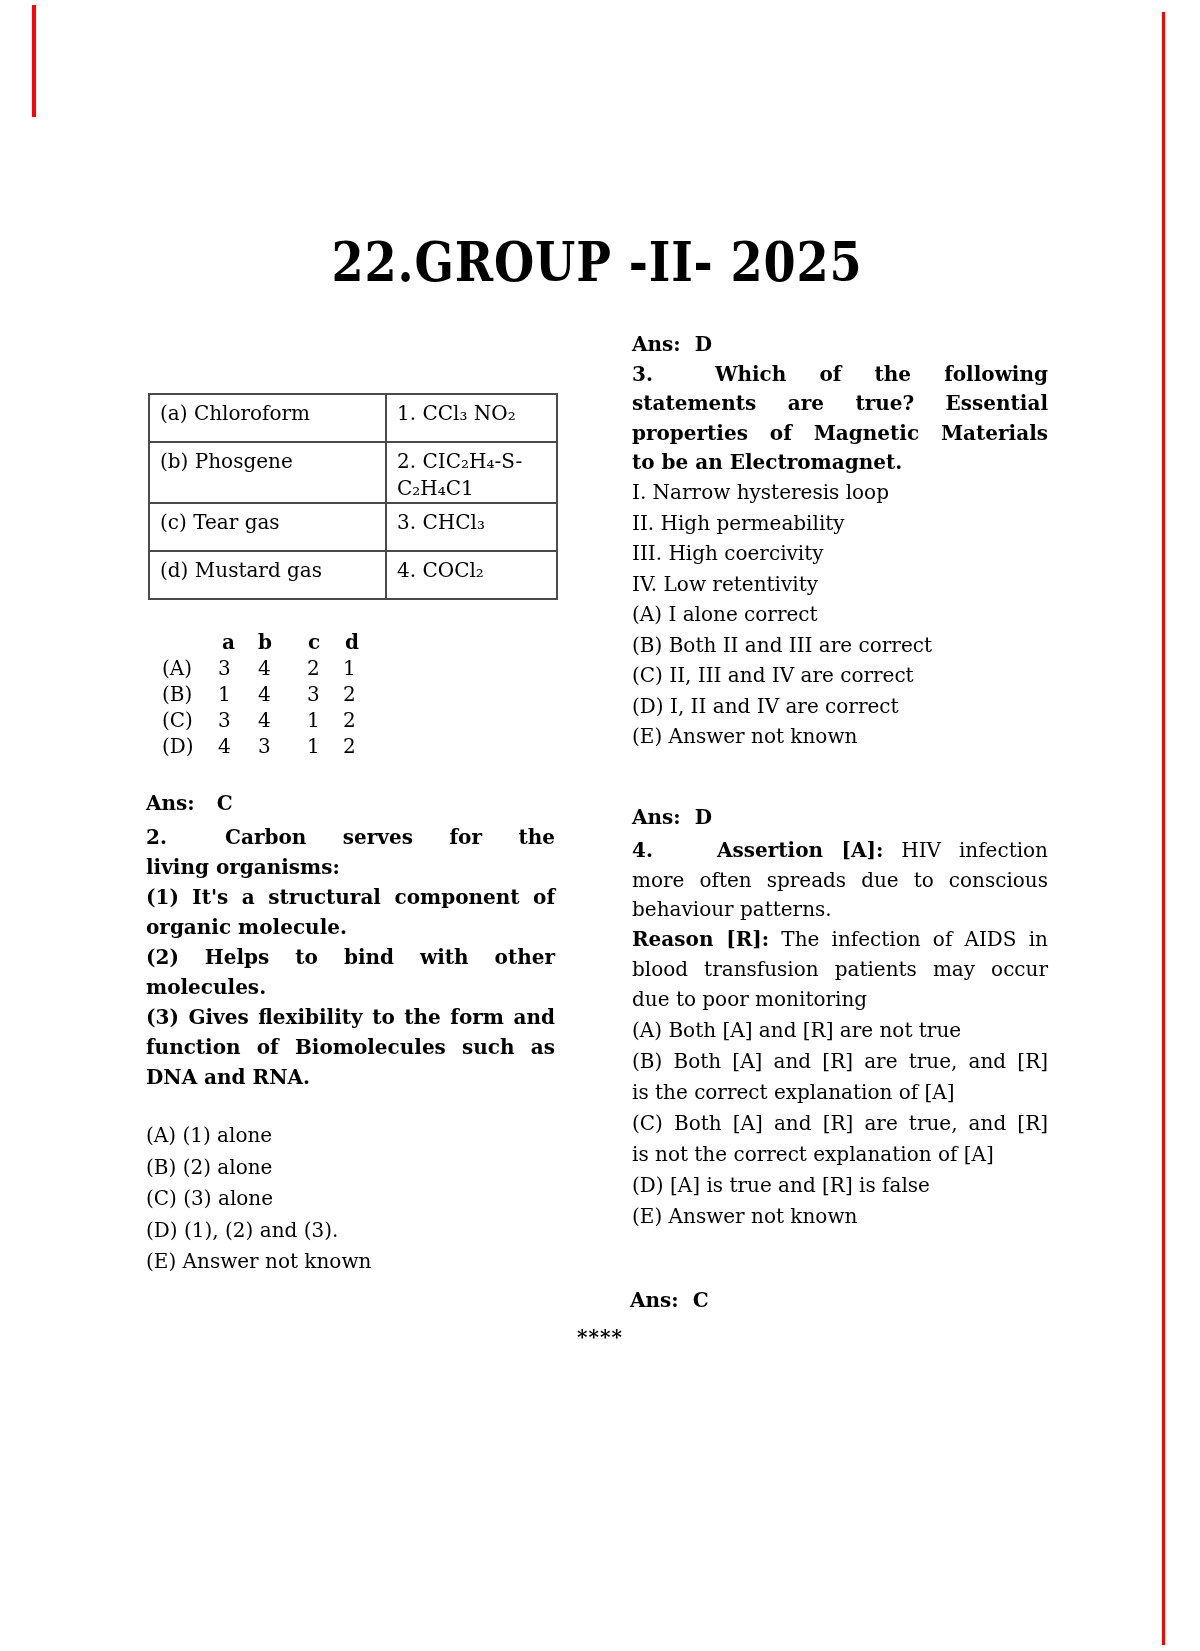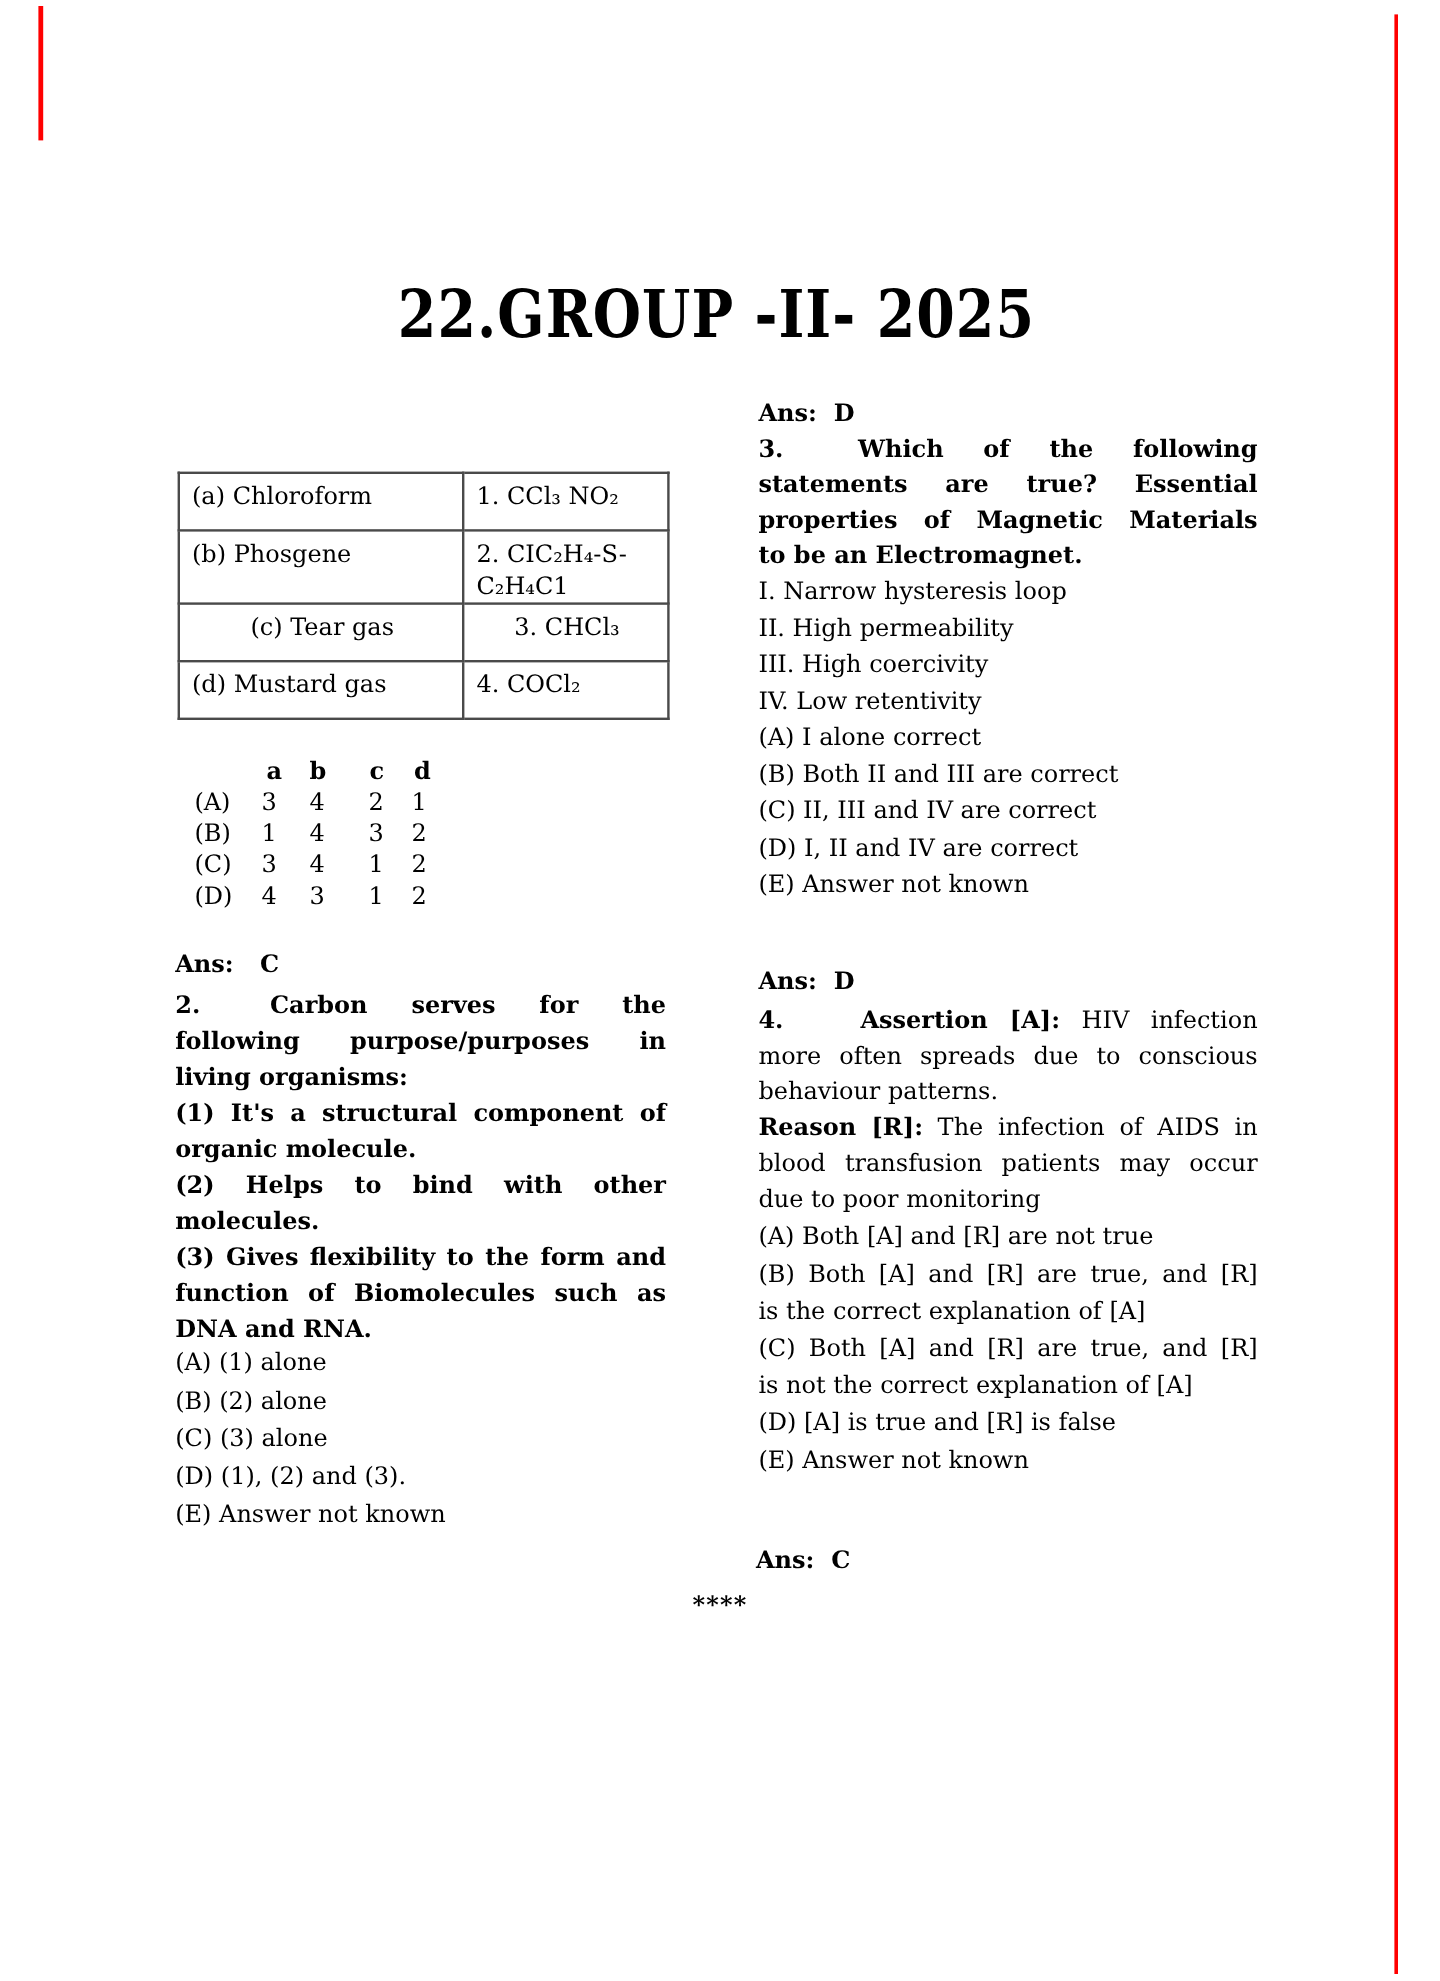--- a/index.html
+++ b/index.html
@@ -25,21 +25,21 @@
   .col { position:absolute; font-size:20px; }
 
   #q1head { left:146px; top:323px; width:409px; line-height:31px; font-weight:bold; }
   .qnum { display:inline-block; font-weight:bold; }
   #q1head .qnum { width:69px; }
 
   #q1table { position:absolute; left:148px; top:393px; border-collapse:collapse; font-size:20px; }
   #q1table td { border:2px solid #4a4a4a; vertical-align:top; padding:5px 8px 0 10px; line-height:27px; }
   #q1table td.c1 { width:217px; }
   #q1table td.c2 { width:151px; }
-  .rh1 { height:48px; } .rh2 { height:46px;border-radius:16px; } .rh3 { height:48px;text-align:center; } .rh4 { height:48px;padding-left:43px; }
+  .rh1 { height:48px; } .rh2 { height:46px;border-radius:16px; } .rh3 { height:48px; } .rh4 { height:48px;padding-left:43px; }
 
   #q1matrix { left:146px; top:629px; width:409px; }
   .mx-row { height:26px; line-height:26px; display:flex; padding-left:16px; }
   .mx-row.hdr { padding-left:76px; font-weight:bold; }
   .mx-label { width:56px; }
   .mx-c1 { width:40px; } .mx-c2 { width:49px; } .mx-c3 { width:36px; }
   .hdr .mx-c1 { width:36px; } .hdr .mx-c2 { width:50px; } .hdr .mx-c3 { width:37px; }
 
   .ansline { position:absolute; font-size:20px; font-weight:bold; line-height:29px; }
   #ans1 { left:146px; top:789px; }
@@ -132,21 +132,20 @@
       <span>2</span>
     </div>
   </div>
 
   <div id="ans1" class="ansline">
     <span>Ans:</span><span class="ans-val">C</span>
   </div>
 
   <div id="q2" class="col">
     <div class="ln j"><span class="qnum">2.</span><span>Carbon serves for the</span></div>
-    <div class="ln j">following purpose/purposes in</div>
     <div class="ln">living organisms:</div>
     <div class="ln j">(1) It's a structural component of</div>
     <div class="ln">organic molecule.</div>
     <div class="ln j">(2) Helps to bind with other</div>
     <div class="ln">molecules.</div>
     <div class="ln j">(3) Gives flexibility to the form and</div>
     <div class="ln j">function of Biomolecules such as</div>
     <div class="ln">DNA and RNA.</div>
   </div>
 

